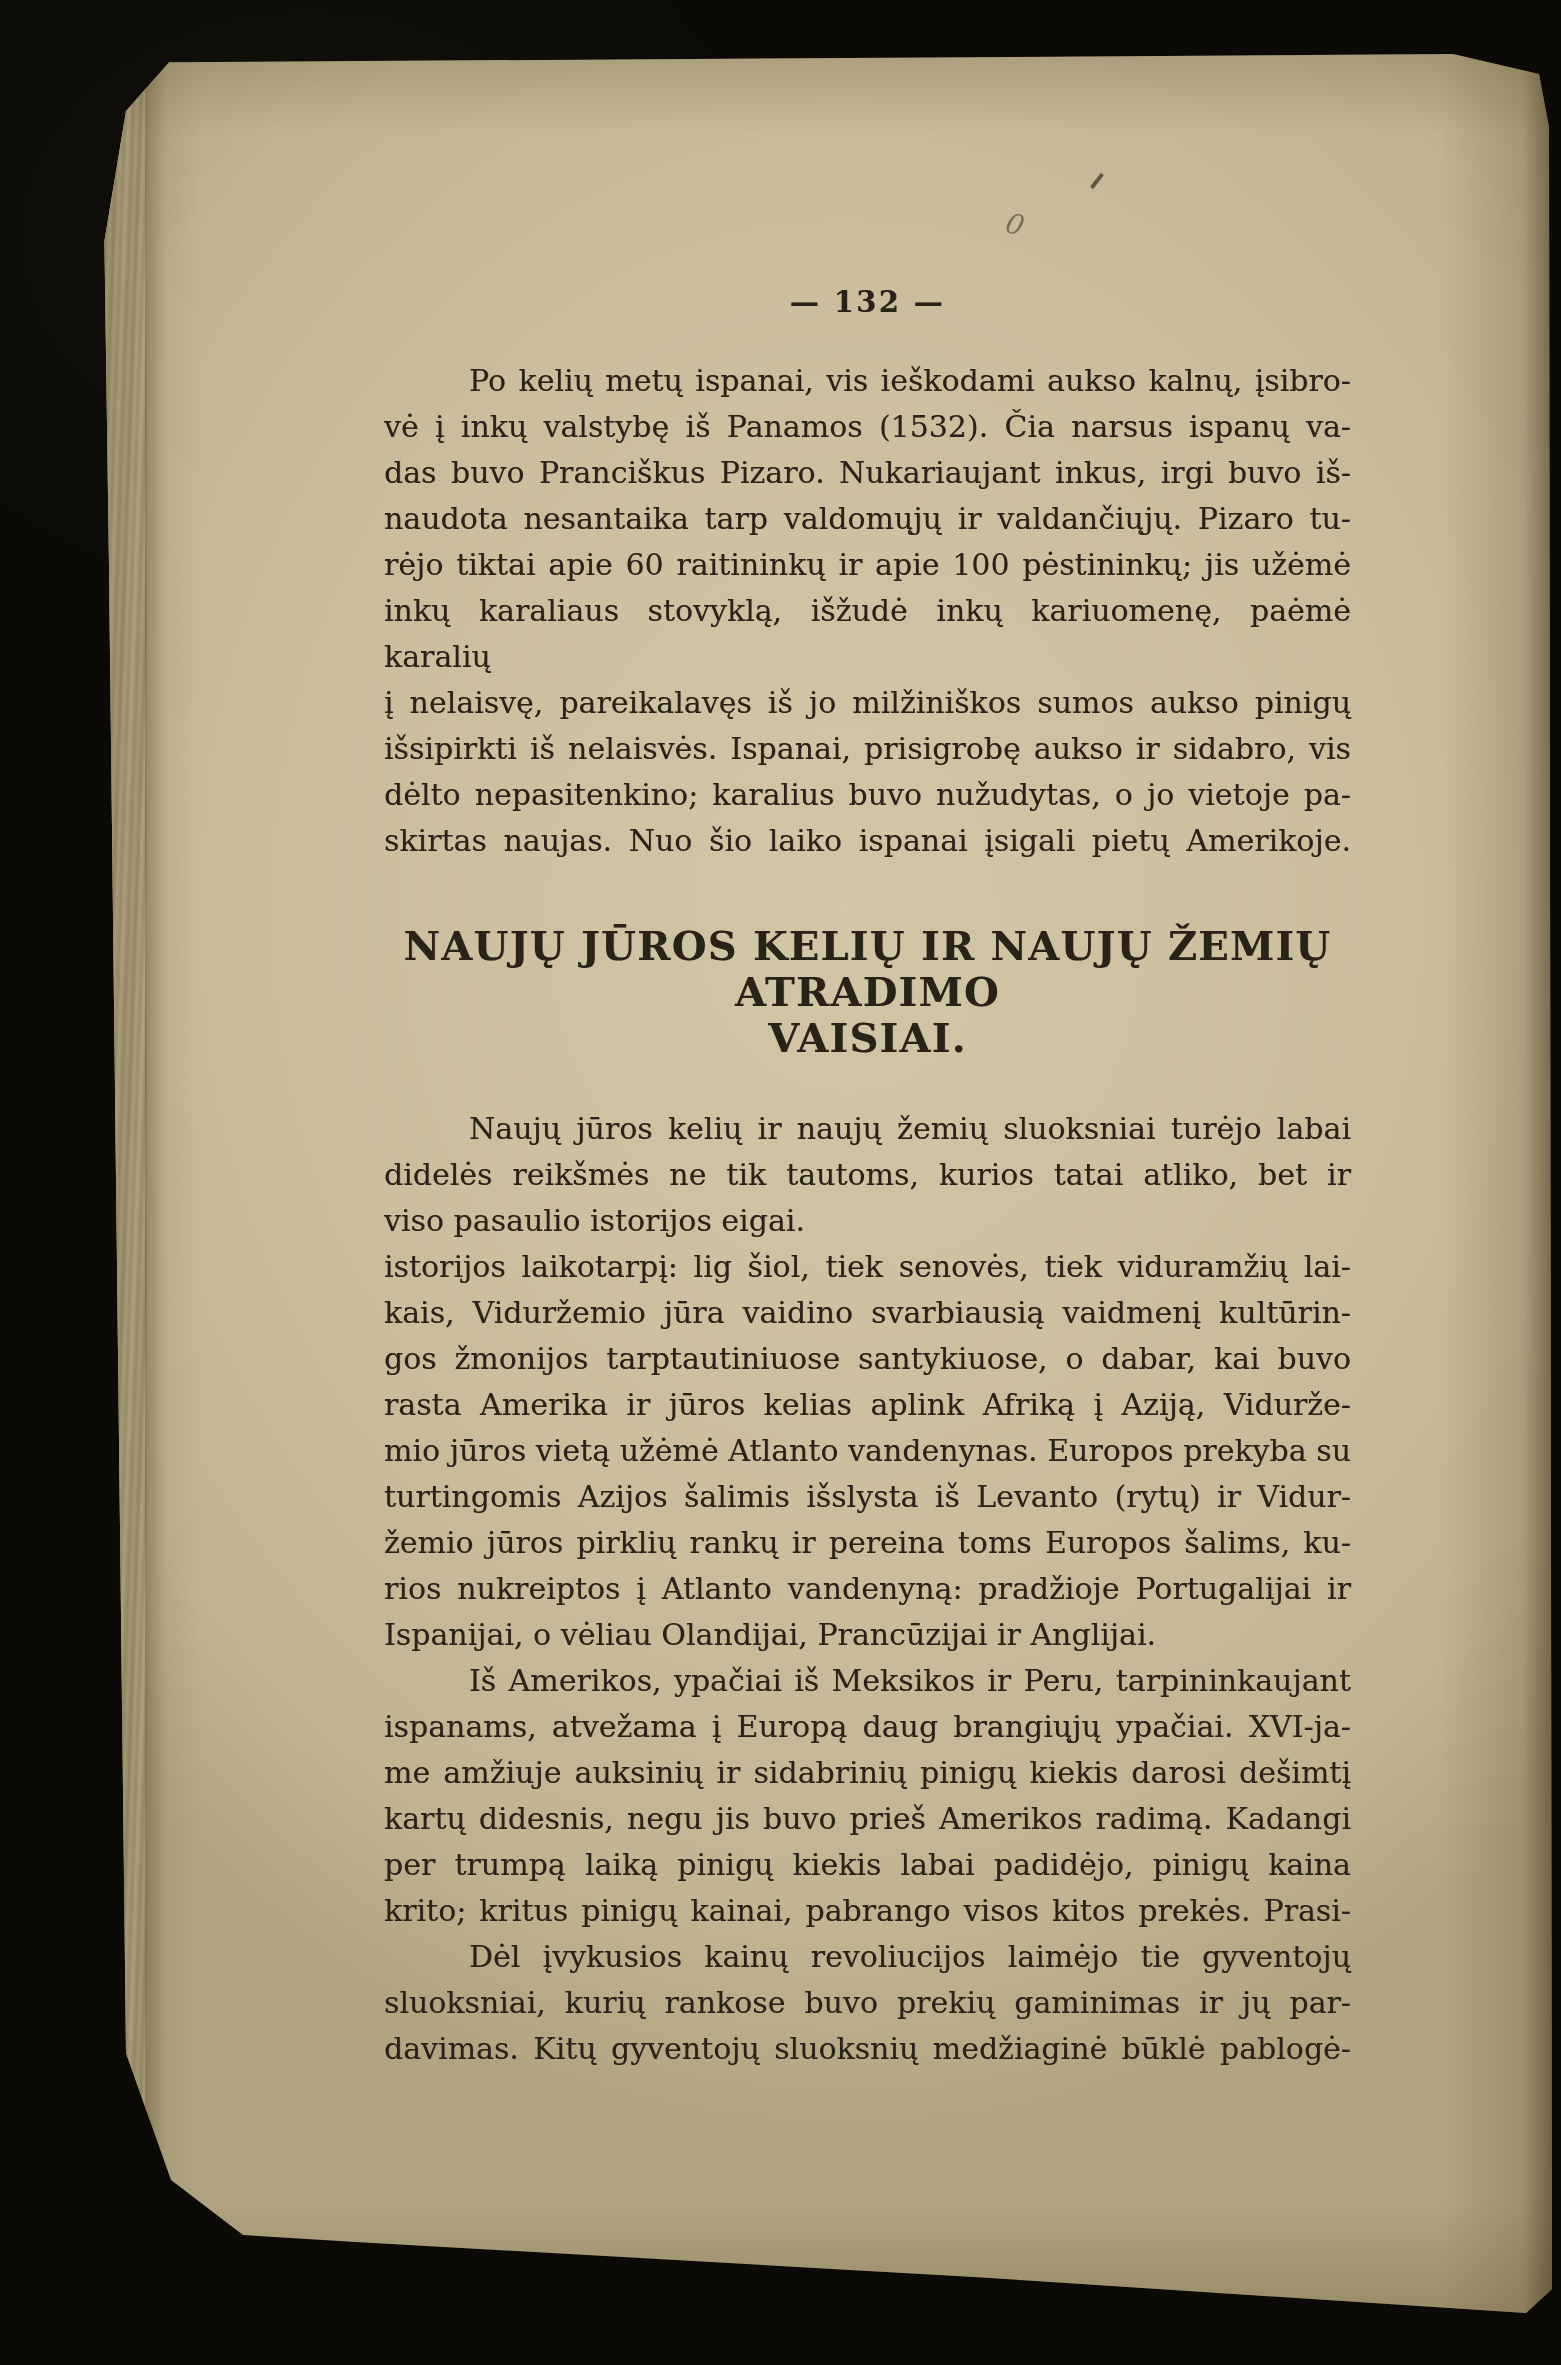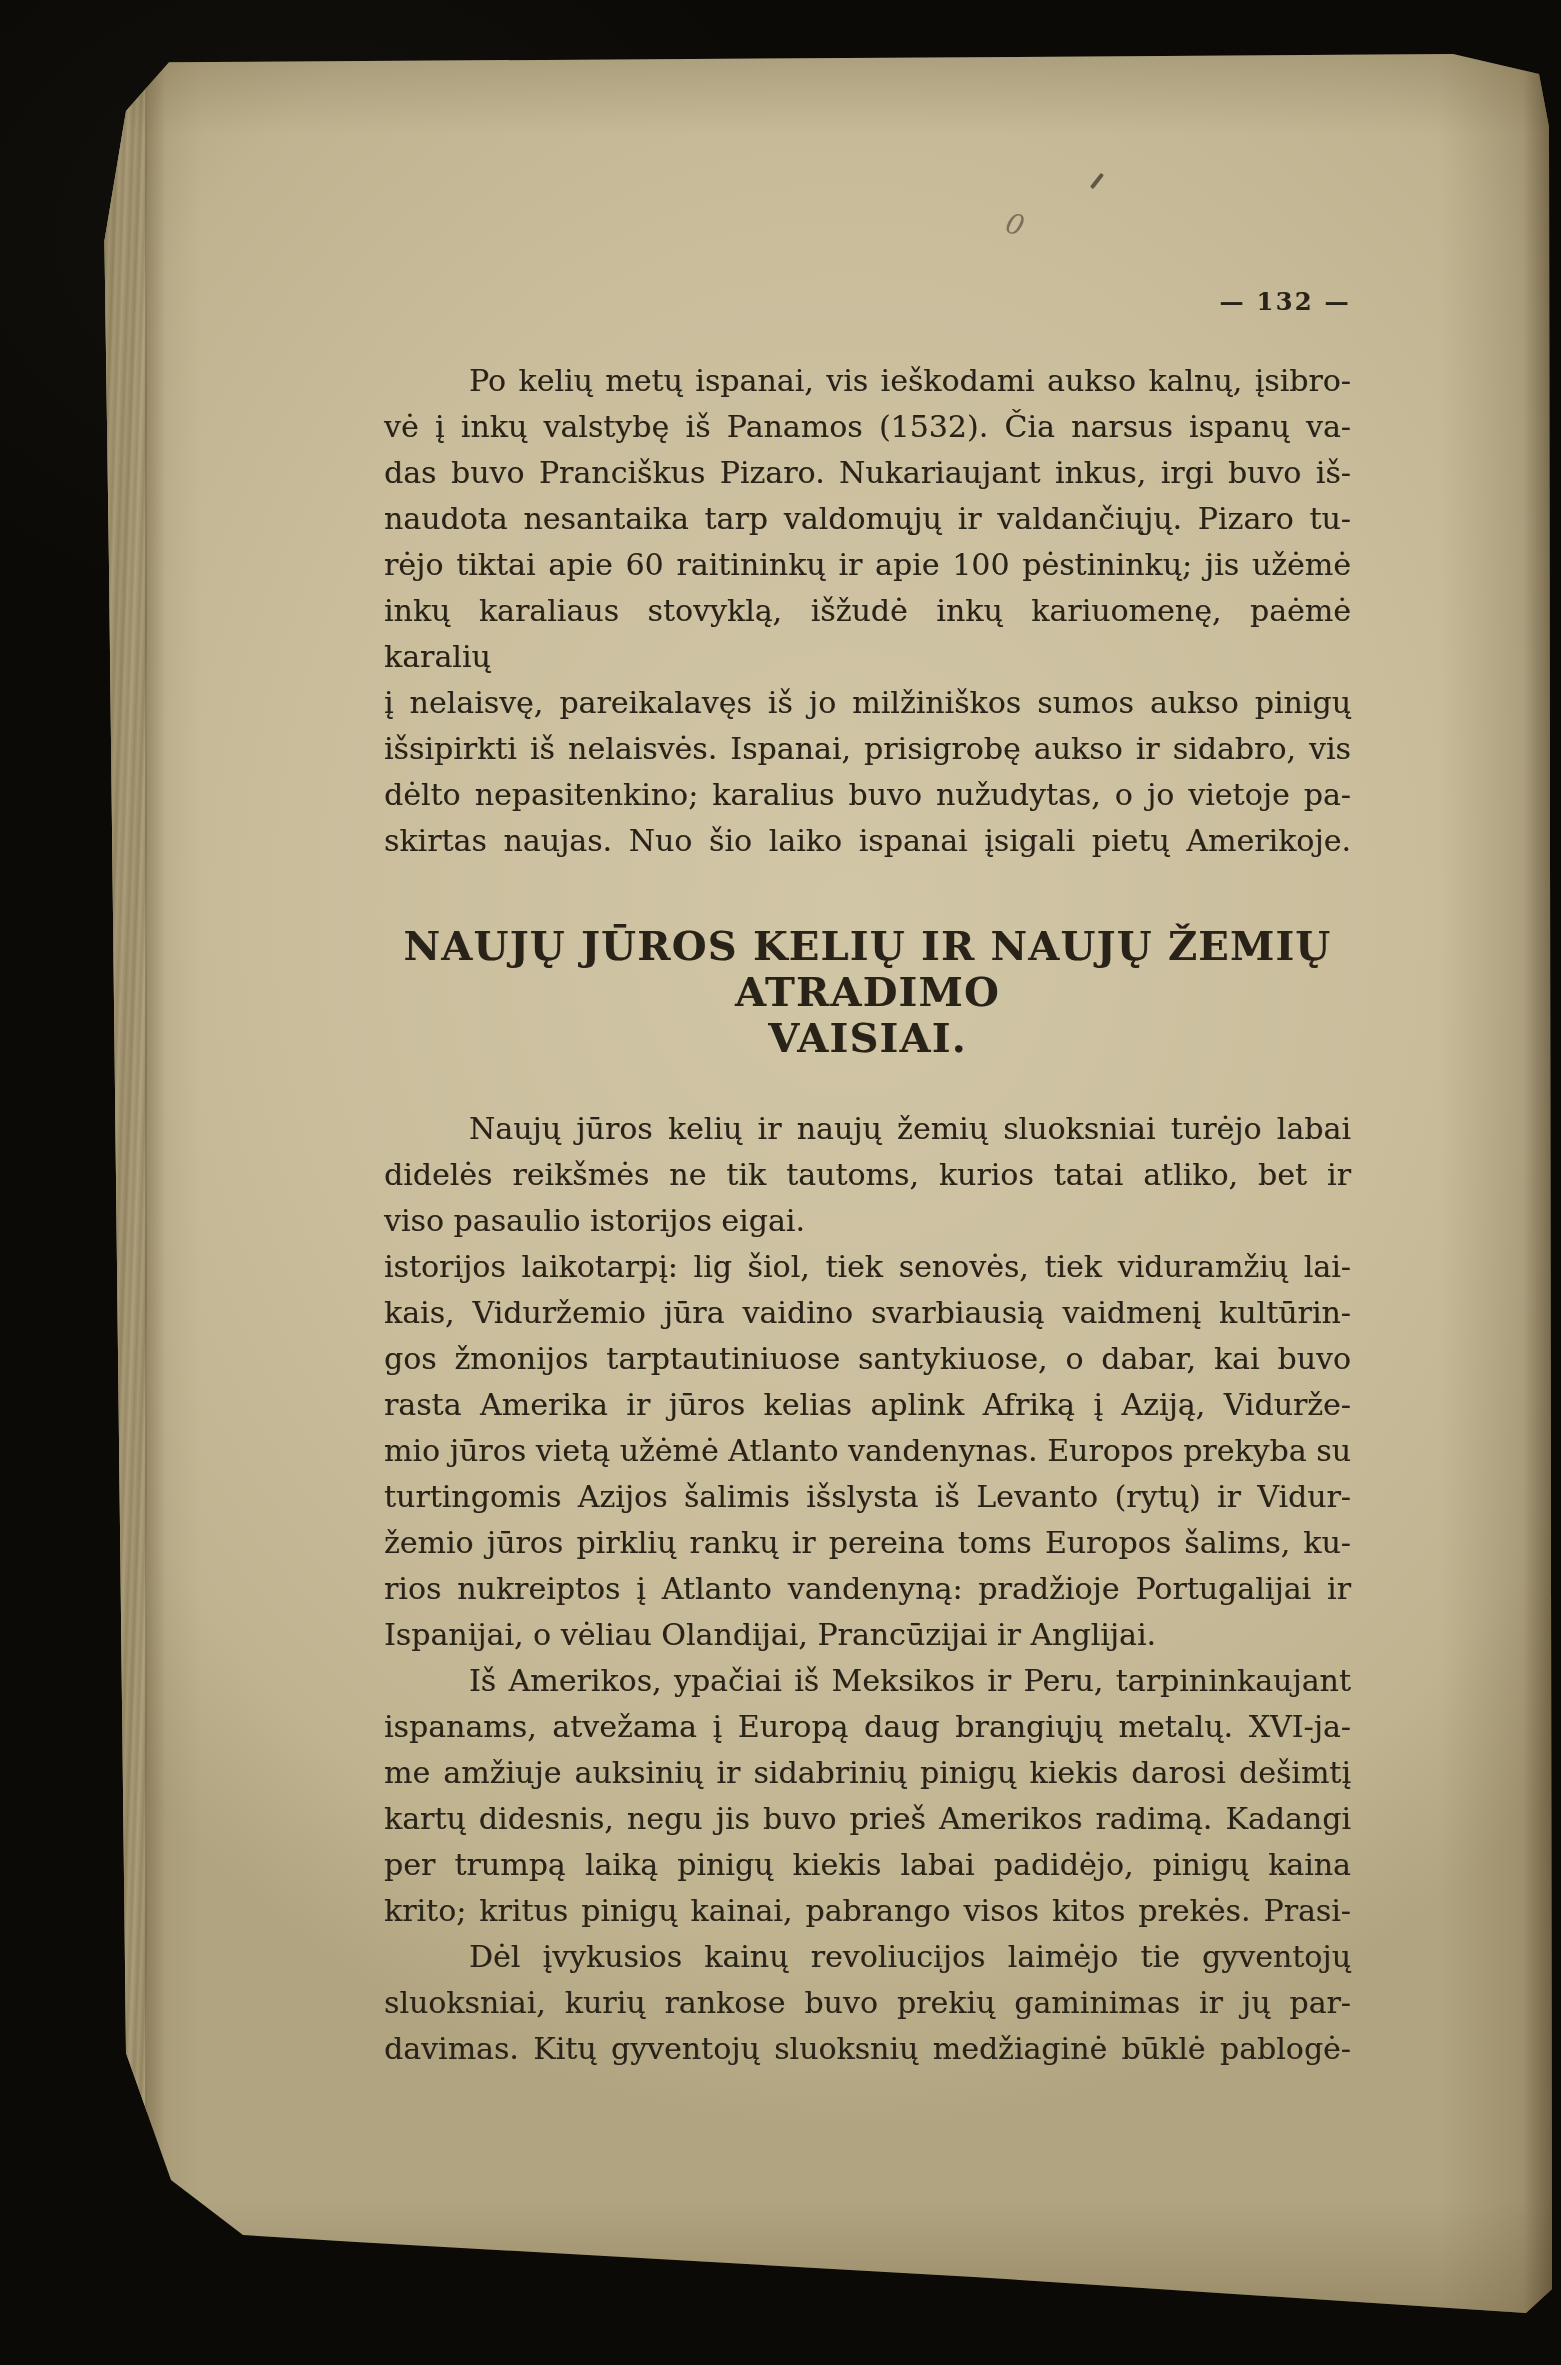--- a/index.html
+++ b/index.html
@@ -36,21 +36,21 @@
     position:absolute;inset:0;
     background:
       linear-gradient(270deg, rgba(60,46,24,.45), rgba(60,46,24,0) 31px),
       linear-gradient(90deg, rgba(96,78,46,.30), rgba(96,78,46,0) 122px),
       linear-gradient(270deg, rgba(96,78,46,.32), rgba(96,78,46,0) 114px),
       linear-gradient(180deg, rgba(96,78,46,.26), rgba(96,78,46,0) 89px),
       linear-gradient(0deg, rgba(96,78,46,.30), rgba(96,78,46,0) 122px);
   }
   .pagenum{
     position:absolute;left:384px;top:284px;width:967px;
-    text-align:right;font-size:24px;line-height:36px;letter-spacing:2.4px;
+    text-align:center;font-size:29px;line-height:36px;letter-spacing:2.4px;
     color:var(--ink,#282218);font-weight:bold;
     text-shadow:0.4px 0.4px 0 rgba(35,28,18,.35);
   }
   .textcol{
     position:absolute;left:384px;top:358px;width:967px;
     color:var(--ink,#282218);
     font-size:30px;line-height:46px;
     text-shadow:0.4px 0.4px 0 rgba(35,28,18,.30);
   }
   .para{margin:0;}
@@ -114,21 +114,21 @@
         <div class="line">gos žmonijos tarptautiniuose santykiuose, o dabar, kai buvo</div>
         <div class="line">rasta Amerika ir jūros kelias aplink Afriką į Aziją, Vidurže-</div>
         <div class="line">mio jūros vietą užėmė Atlanto vandenynas. Europos prekyba su</div>
         <div class="line">turtingomis Azijos šalimis išslysta iš Levanto (rytų) ir Vidur-</div>
         <div class="line">žemio jūros pirklių rankų ir pereina toms Europos šalims, ku-</div>
         <div class="line">rios nukreiptos į Atlanto vandenyną: pradžioje Portugalijai ir</div>
         <div class="line last">Ispanijai, o vėliau Olandijai, Prancūzijai ir Anglijai.</div>
       </div>
     <div class="para">
         <div class="line indent">Iš Amerikos, ypačiai iš Meksikos ir Peru, tarpininkaujant</div>
-        <div class="line">ispanams, atvežama į Europą daug brangiųjų metalų. XVI-ja-</div>
+        <div class="line">ispanams, atvežama į Europą daug brangiųjų ypačiai. XVI-ja-</div>
         <div class="line">me amžiuje auksinių ir sidabrinių pinigų kiekis darosi dešimtį</div>
         <div class="line">kartų didesnis, negu jis buvo prieš Amerikos radimą. Kadangi</div>
         <div class="line">per trumpą laiką pinigų kiekis labai padidėjo, pinigų kaina</div>
         <div class="line">krito; kritus pinigų kainai, pabrango visos kitos prekės. Prasi-</div>
       </div>
     <div class="para">
         <div class="line indent">Dėl įvykusios kainų revoliucijos laimėjo tie gyventojų</div>
         <div class="line">sluoksniai, kurių rankose buvo prekių gaminimas ir jų par-</div>
         <div class="line">davimas. Kitų gyventojų sluoksnių medžiaginė būklė pablogė-</div>
       </div>

